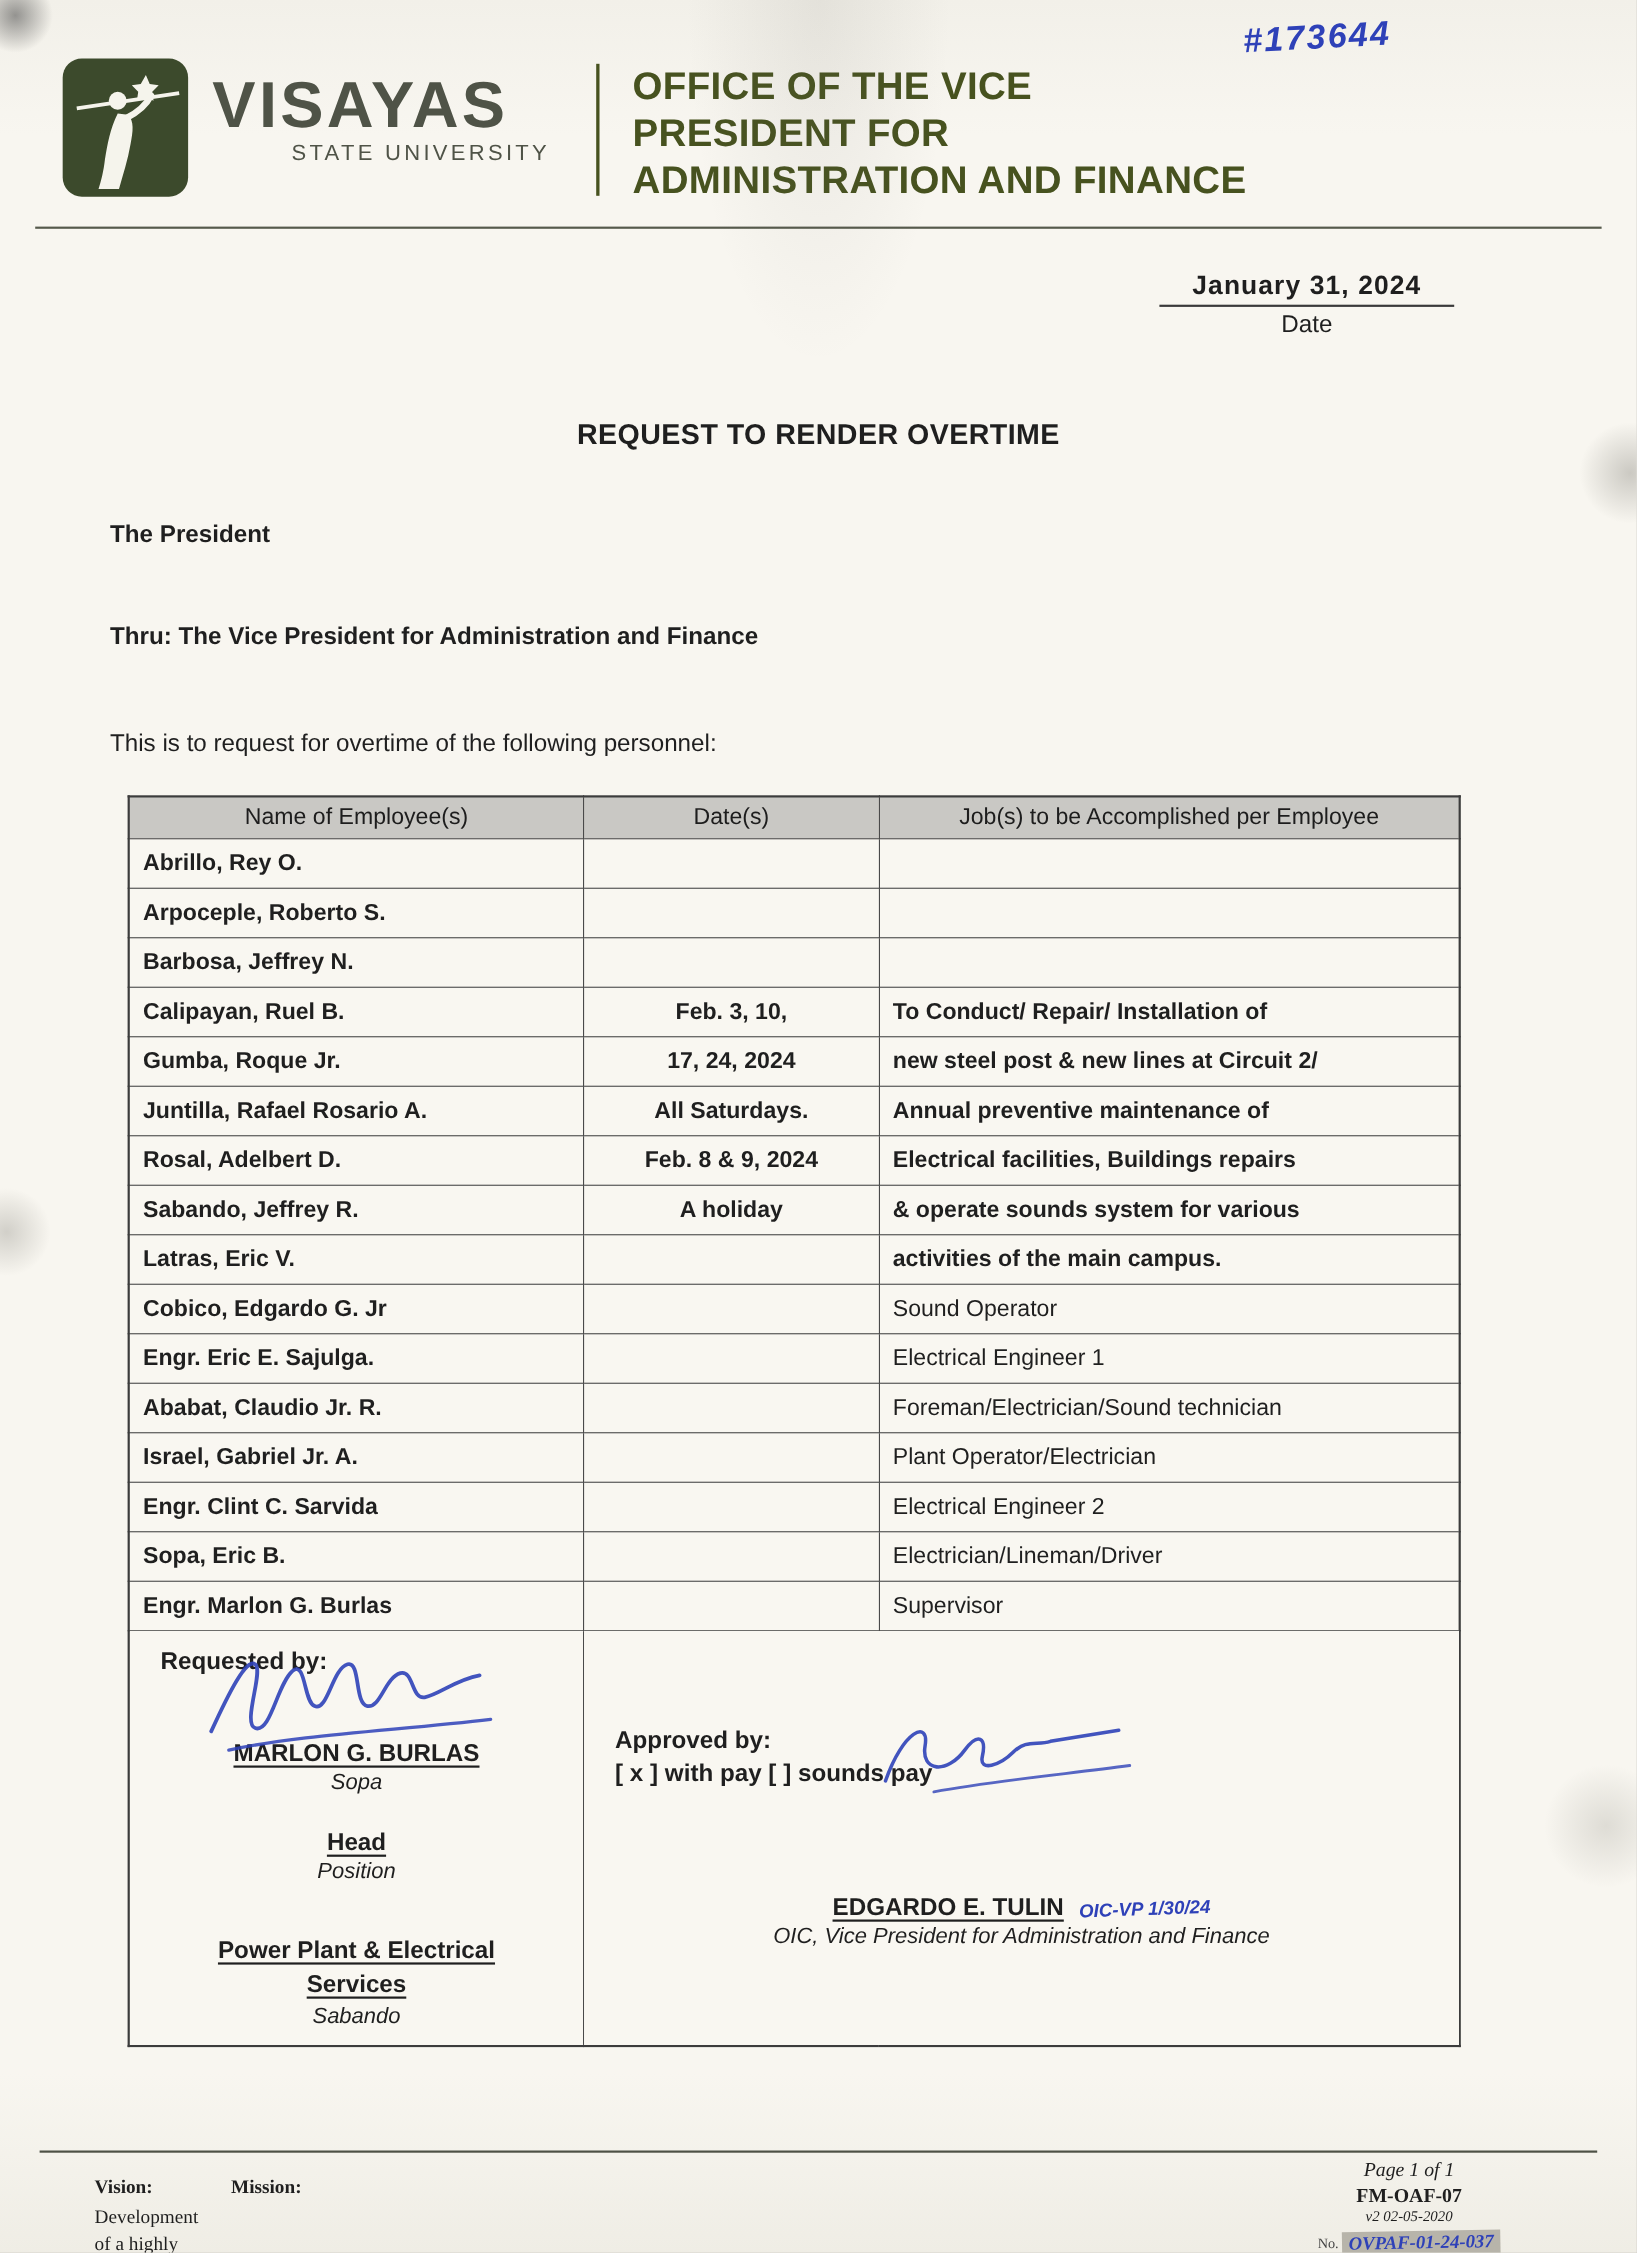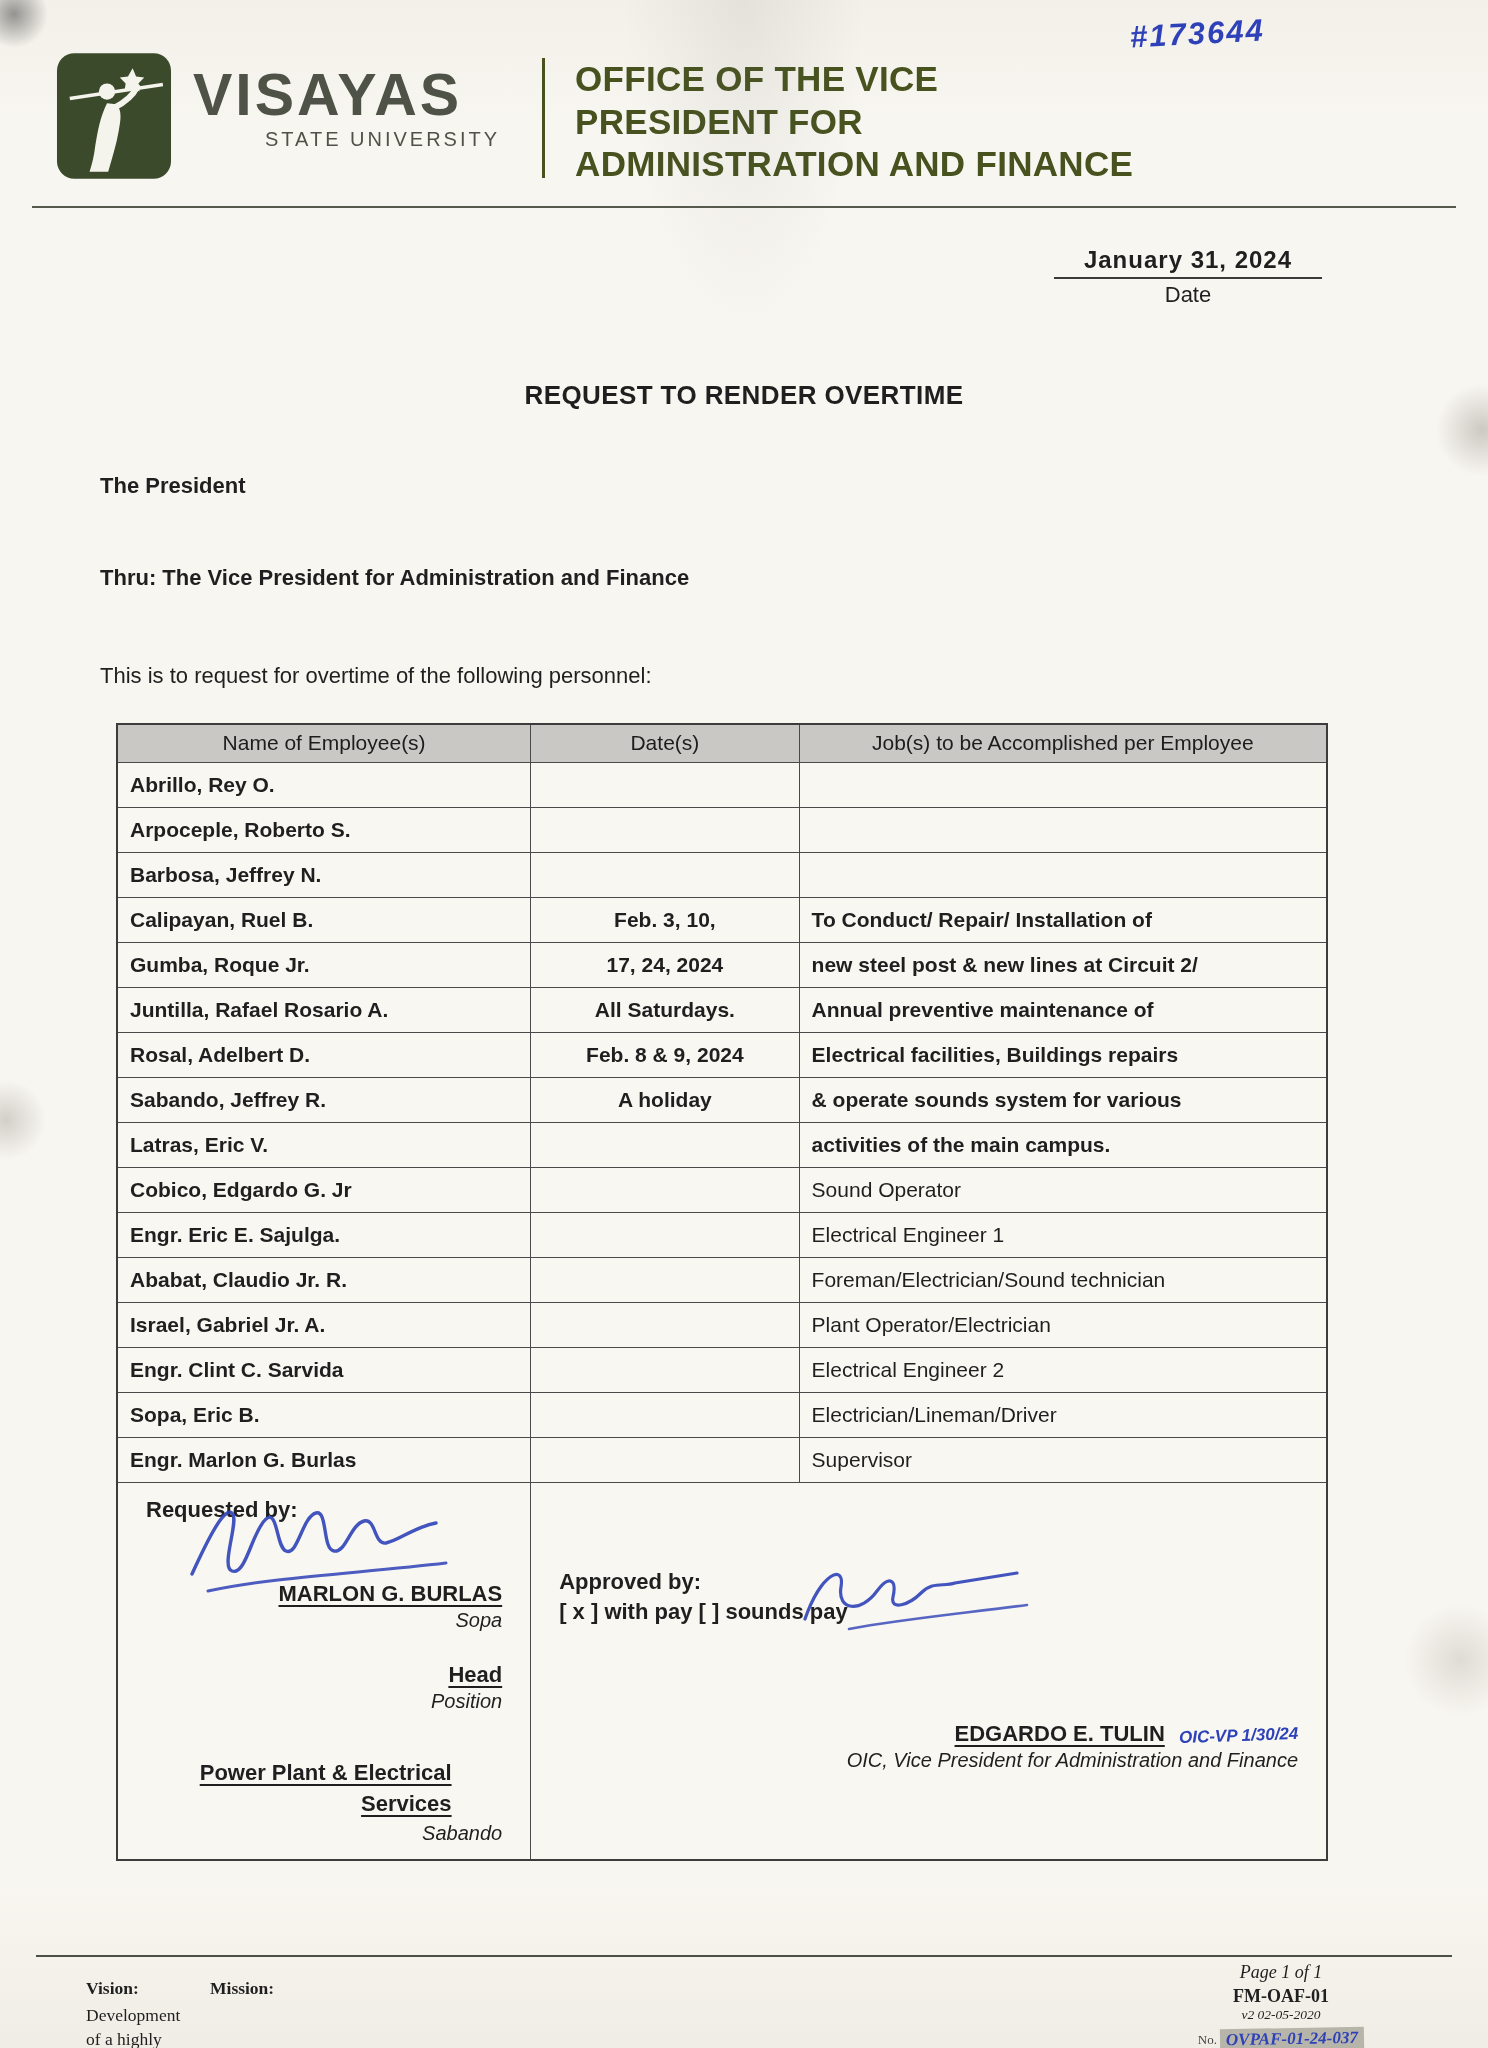--- a/index.html
+++ b/index.html
@@ -68,21 +68,21 @@
   .ot-table tbody td { height:45px; padding:2px 12px; vertical-align:middle; background:#f9f7f1; }
   .c-name { width:413px; font-weight:bold; }
   .c-date { width:268px; font-weight:bold; text-align:center; }
   .c-job  { width:527px; }
   .c-job.jb { font-weight:bold; }
 
   
   .sig-cell { vertical-align:top; position:relative; height:358px; padding:14px 28px !important; background:#f9f7f1; }
   .sig-label { font-weight:bold; font-size:22px; }
   .pay-line { font-weight:bold; font-size:22px; margin-top:4px; }
-  .sig-stack { text-align:right; }
+  .sig-stack { text-align:center; }
   .sig-left .sig-stack { margin-top:58px; }
   .sig-right .sig-stack { margin-top:96px; }
   .u-name { font-weight:bold; font-size:22px; text-decoration:underline;
     text-underline-offset:4px; text-decoration-thickness:2px; }
   .cap { font-style:italic; font-size:20px; margin-top:2px; }
   .gap1 { display:block; margin-top:30px; }
   .gap2 { display:block; margin-top:44px; }
   .office-w { max-width:255px; margin-left:auto; margin-right:auto; line-height:1.45; }
   .sig-scribble { position:absolute; pointer-events:none; }
   .sig-burlas { left:62px; top:-4px; width:280px; height:130px; }
@@ -270,21 +270,21 @@
   </table>
 
   <hr class="footer-rule">
   <div class="vm-grid">
     <div class="vm-label">Vision:</div>
     <div class="vm-label">Mission:</div>
     <div class="vm-text">Development of a highly competitive human resource, cutting-edge scientific knowledge and innovative technologies for sustainable communities and environment.</div>
   </div>
   <div class="footer-right">
     <div class="fr-page">Page 1 of 1</div>
-    <div class="fr-code">FM-OAF-01</div>
+    <div class="fr-code">FM-OAF-07</div>
     <div class="fr-ver">v2 02-05-2020</div>
     <div class="fr-no">
       <span>No.</span>
       <span class="hand">OVPAF-01-24-037</span>
     </div>
   </div>
 
 </div>
 
 </body></html>

